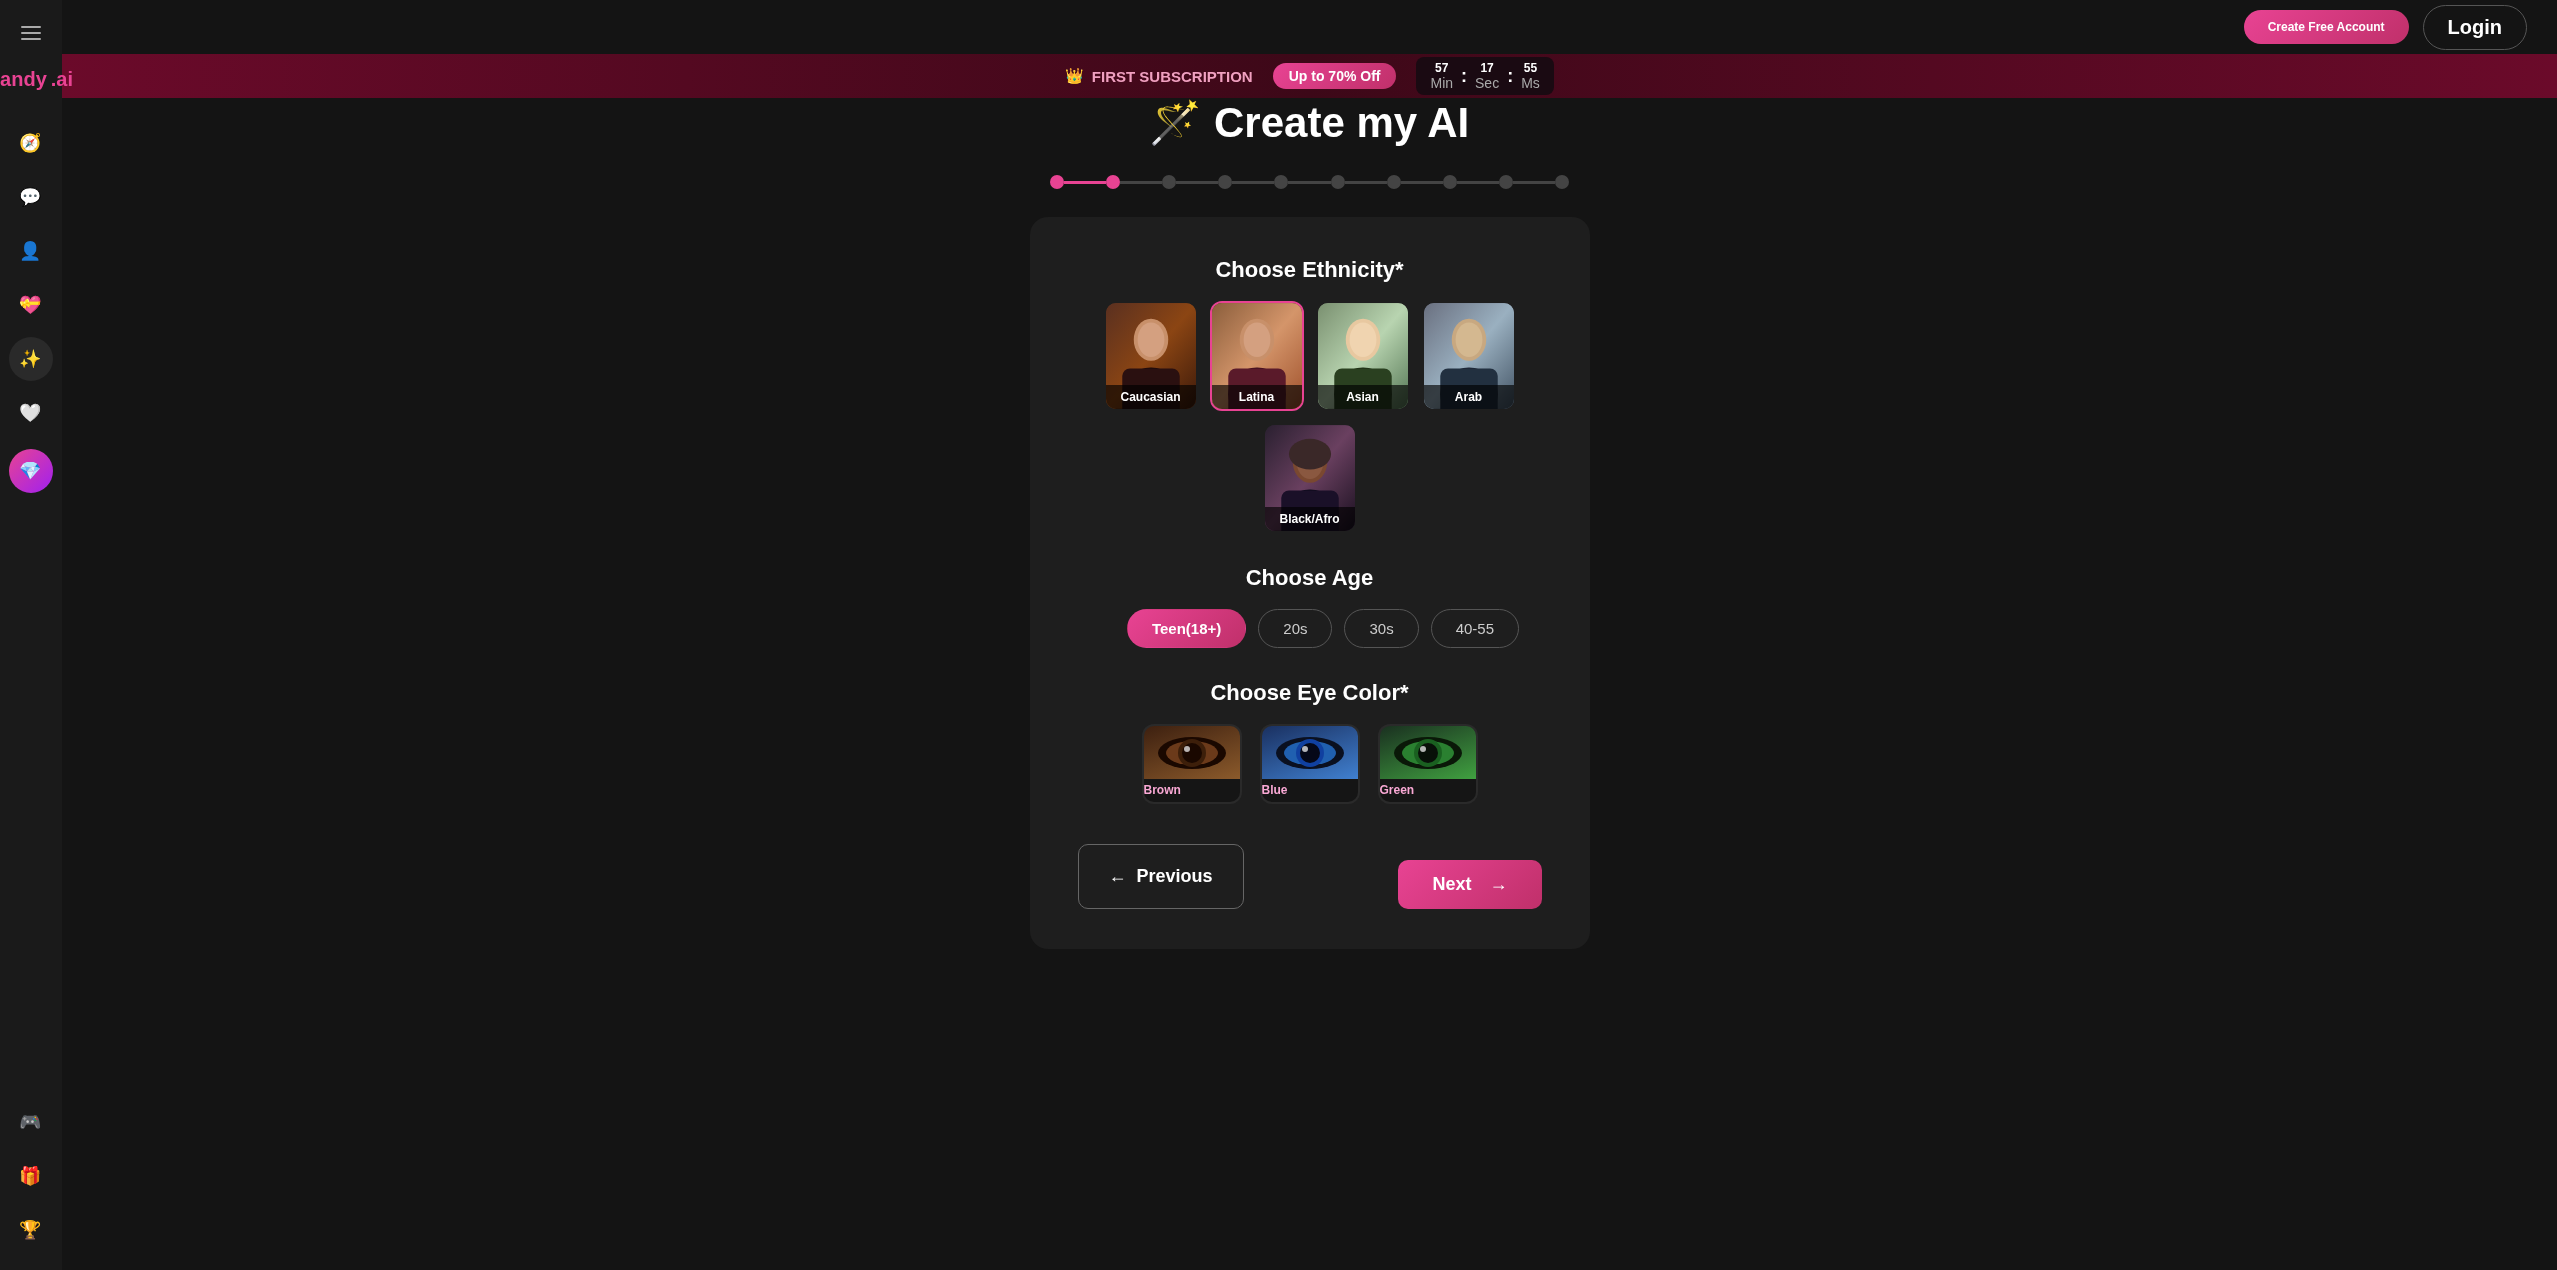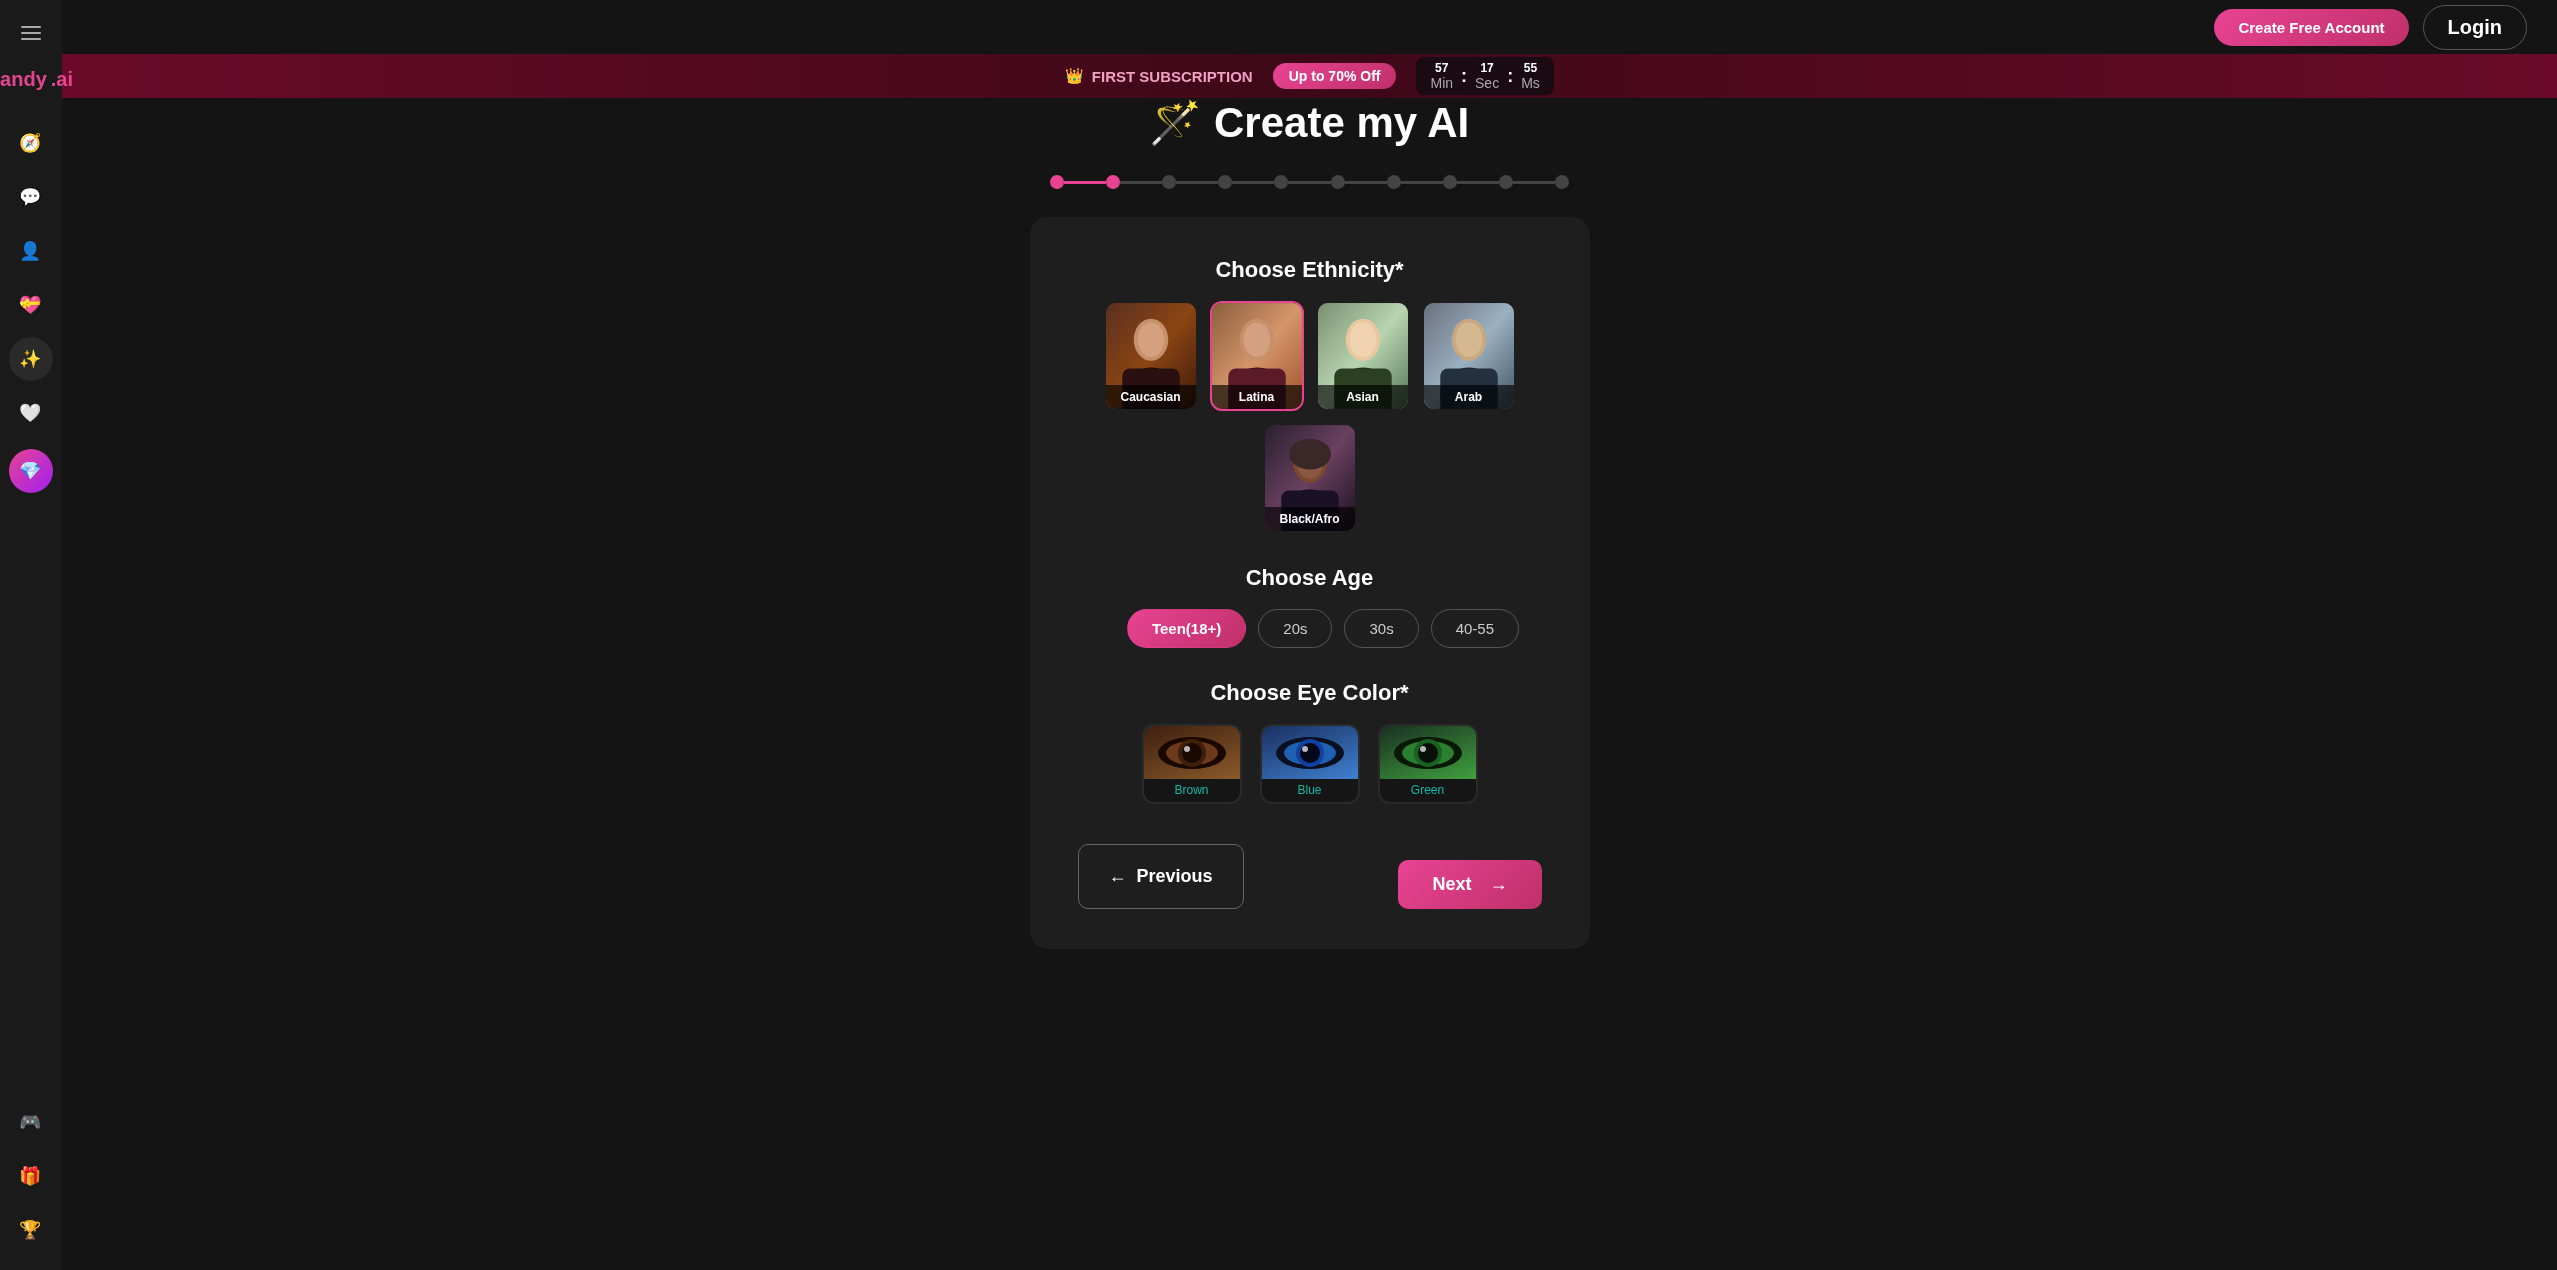--- a/index.html
+++ b/index.html
@@ -79,21 +79,21 @@
       padding: 0 30px;
       gap: 14px;
       z-index: 99;
     }
     .btn-create-free {
       background: linear-gradient(135deg, #e84393, #c0306a);
       color: #fff;
       border: none;
       border-radius: 24px;
       padding: 10px 24px;
-      font-size: 15px;
+      font-size: 12px;
       font-weight: 600;
       cursor: pointer;
     }
     .btn-login {
       background: transparent;
       color: #fff;
       border: 1.5px solid #555;
       border-radius: 24px;
       padding: 10px 24px;
       font-size: 20px;
@@ -268,23 +268,23 @@
       border: 2.5px solid transparent;
       background: #2a2a2a;
       display: flex; flex-direction: column; align-items: center; justify-content: flex-end;
     }
     .eye-visual {
       width: 100%; height: 55px;
       display: flex; align-items: center; justify-content: center;
       font-size: 30px;
     }
     .eye-label {
-      font-size: 12px; font-weight: 400; color: #14b8a6;
+      font-size: 12px; font-weight: 700; color: #f9a8d4;
       padding: 4px 0 5px;
-      text-align: center; width: 100%;
+      text-align: left; width: 100%;
       background: rgba(0,0,0,0.5);
     }
 
     
     .nav-row {
       display: flex;
       justify-content: space-between;
       width: 100%;
       margin-top: 8px;
     }

